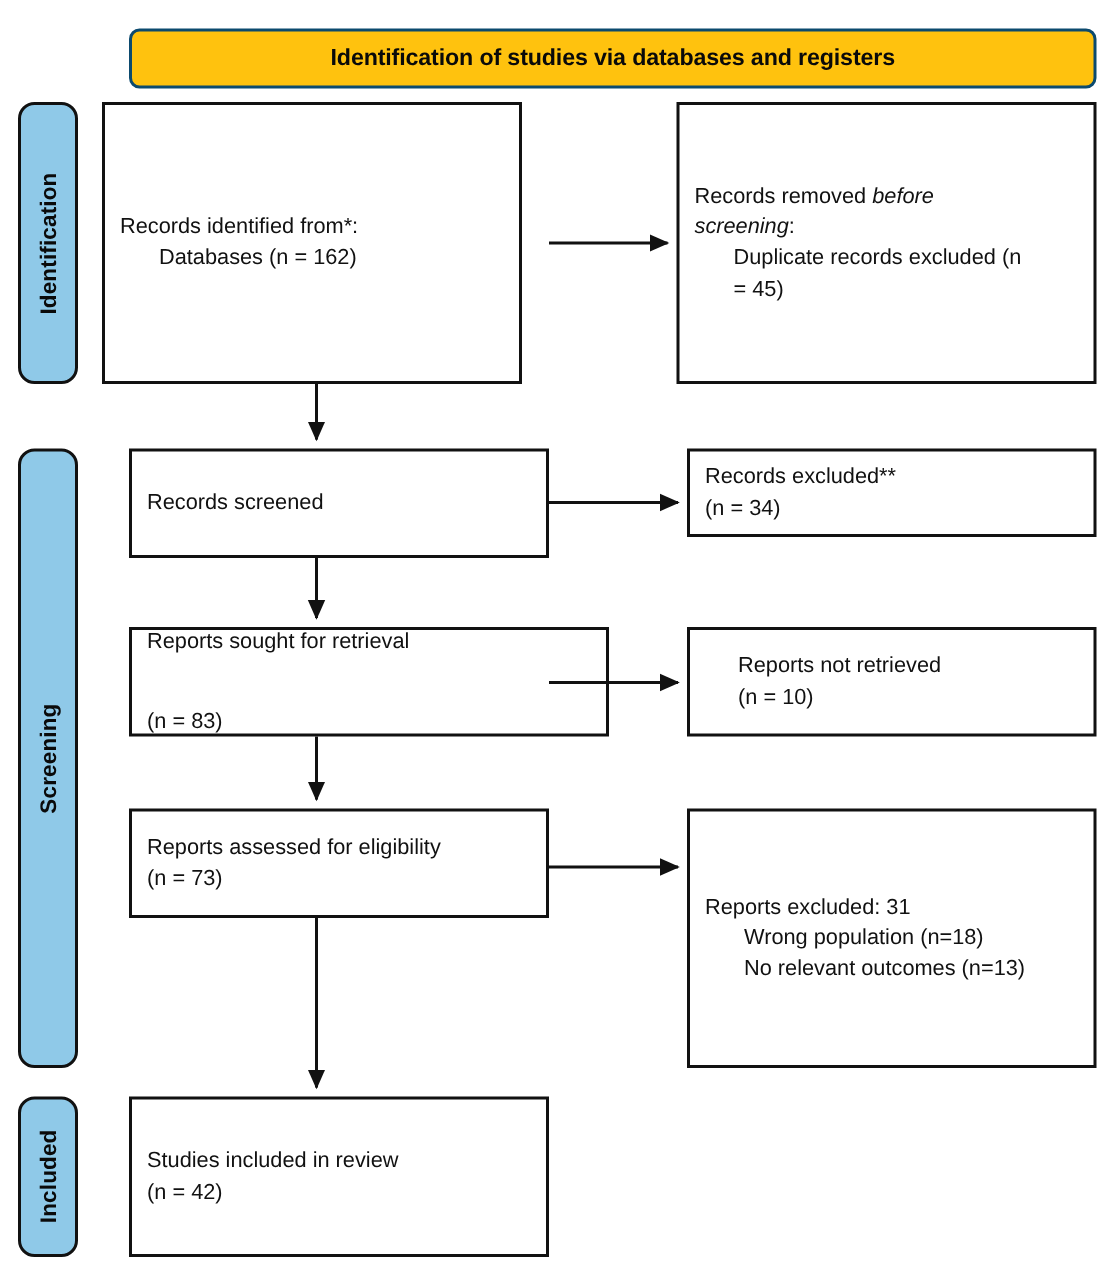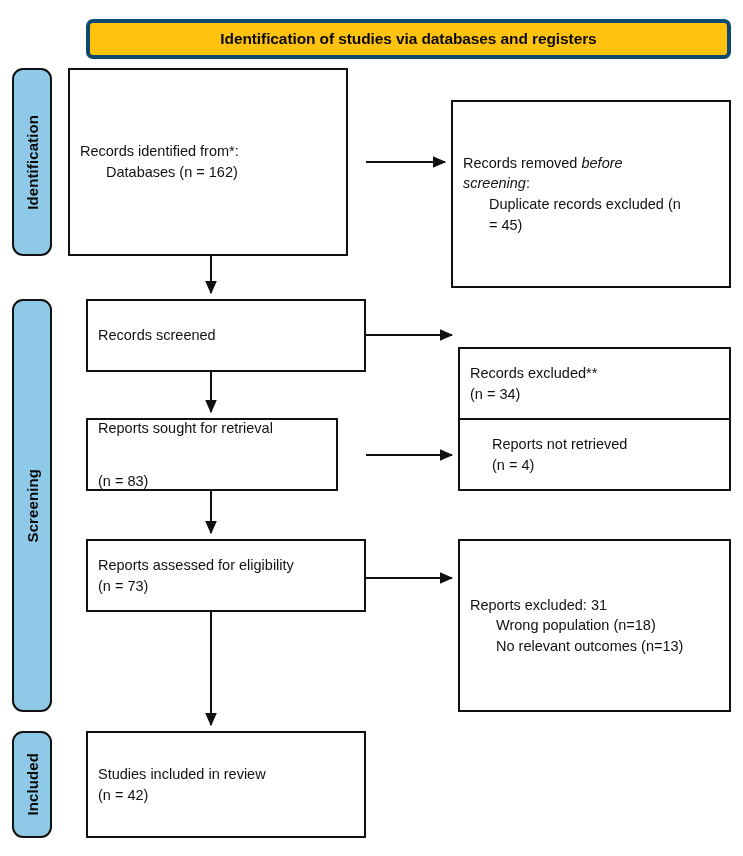--- a/index.html
+++ b/index.html
@@ -20,21 +20,21 @@
   }
 
   
   .banner {
     position: absolute;
     left: 86px;
     top: 19px;
     width: 645px;
     height: 40px;
     background: #FFC20E;
-    border: 4px solid #0c4a6e;
+    border: 2px solid #0c4a6e;
     border-radius: 7px;
     box-sizing: border-box;
     display: flex;
     align-items: center;
     justify-content: center;
   }
   .banner-text {
     font-size: 15.5px;
     font-weight: bold;
     color: #0a0a0a;
@@ -80,24 +80,24 @@
   .box p {
     margin: 0;
     font-size: 14.5px;
     line-height: 1.42;
     color: #111111;
   }
   .box p.indent { padding-left: 26px; }
   .box p i { font-style: italic; }
 
   #box-identified  { left: 68px;  top: 68px;  width: 280px; height: 188px; }
-  #box-removed     { left: 451px; top: 68px;  width: 280px; height: 188px; margin-top: 32px; }
+  #box-removed     { left: 451px; top: 68px;  width: 280px; height: 188px; }
   #box-screened    { left: 86px;  top: 299px; width: 280px; height: 73px;  }
-  #box-excluded    { left: 458px; top: 299px; width: 273px; height: 73px; margin-top: 48px;  }
-  #box-sought      { left: 86px;  top: 418px; width: 252px; height: 73px; gap: 32px;  }
+  #box-excluded    { left: 458px; top: 299px; width: 273px; height: 59px;  }
+  #box-sought      { left: 86px;  top: 418px; width: 320px; height: 73px; gap: 32px;  }
   #box-notretr     { left: 458px; top: 418px; width: 273px; height: 73px; padding-left: 32px;  }
   #box-assessed    { left: 86px;  top: 539px; width: 280px; height: 73px;  }
   #box-repexcluded { left: 458px; top: 539px; width: 273px; height: 173px; }
   #box-included    { left: 86px;  top: 731px; width: 280px; height: 107px; }
 
   
   #connectors {
     position: absolute;
     left: 0;
     top: 0;
@@ -144,21 +144,21 @@
     <p>Records excluded**</p>
     <p>(n = 34)</p>
   </div>
 
   <div class="box" id="box-sought">
     <p>Reports sought for retrieval</p>
     <p>(n = 83)</p>
   </div>
   <div class="box" id="box-notretr">
     <p>Reports not retrieved</p>
-    <p>(n = 4)</p>
+    <p>(n = 10)</p>
   </div>
 
   <div class="box" id="box-assessed">
     <p>Reports assessed for eligibility</p>
     <p>(n = 73)</p>
   </div>
   <div class="box" id="box-repexcluded">
     <p>Reports excluded: 31</p>
     <p class="indent">Wrong population (n=18)</p>
     <p class="indent">No relevant outcomes (n=13)</p>

